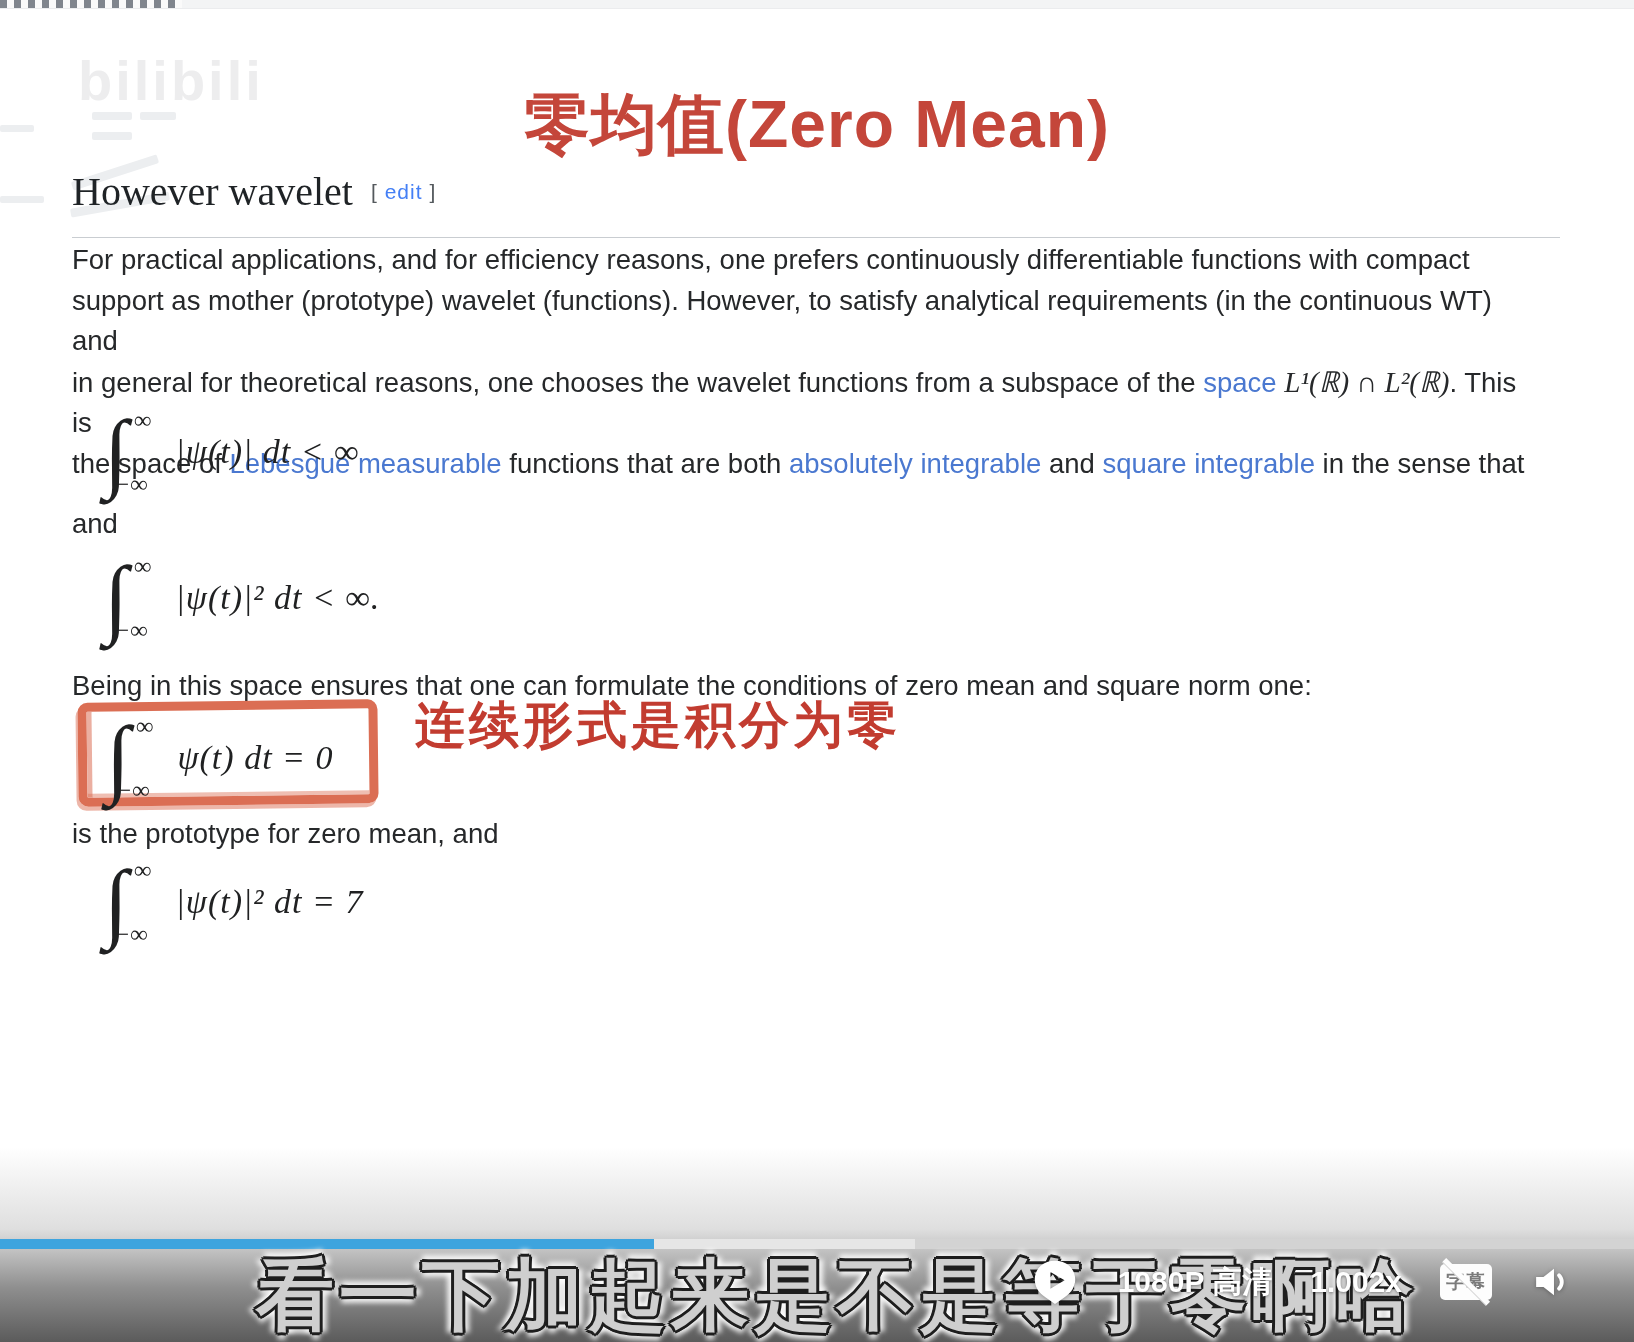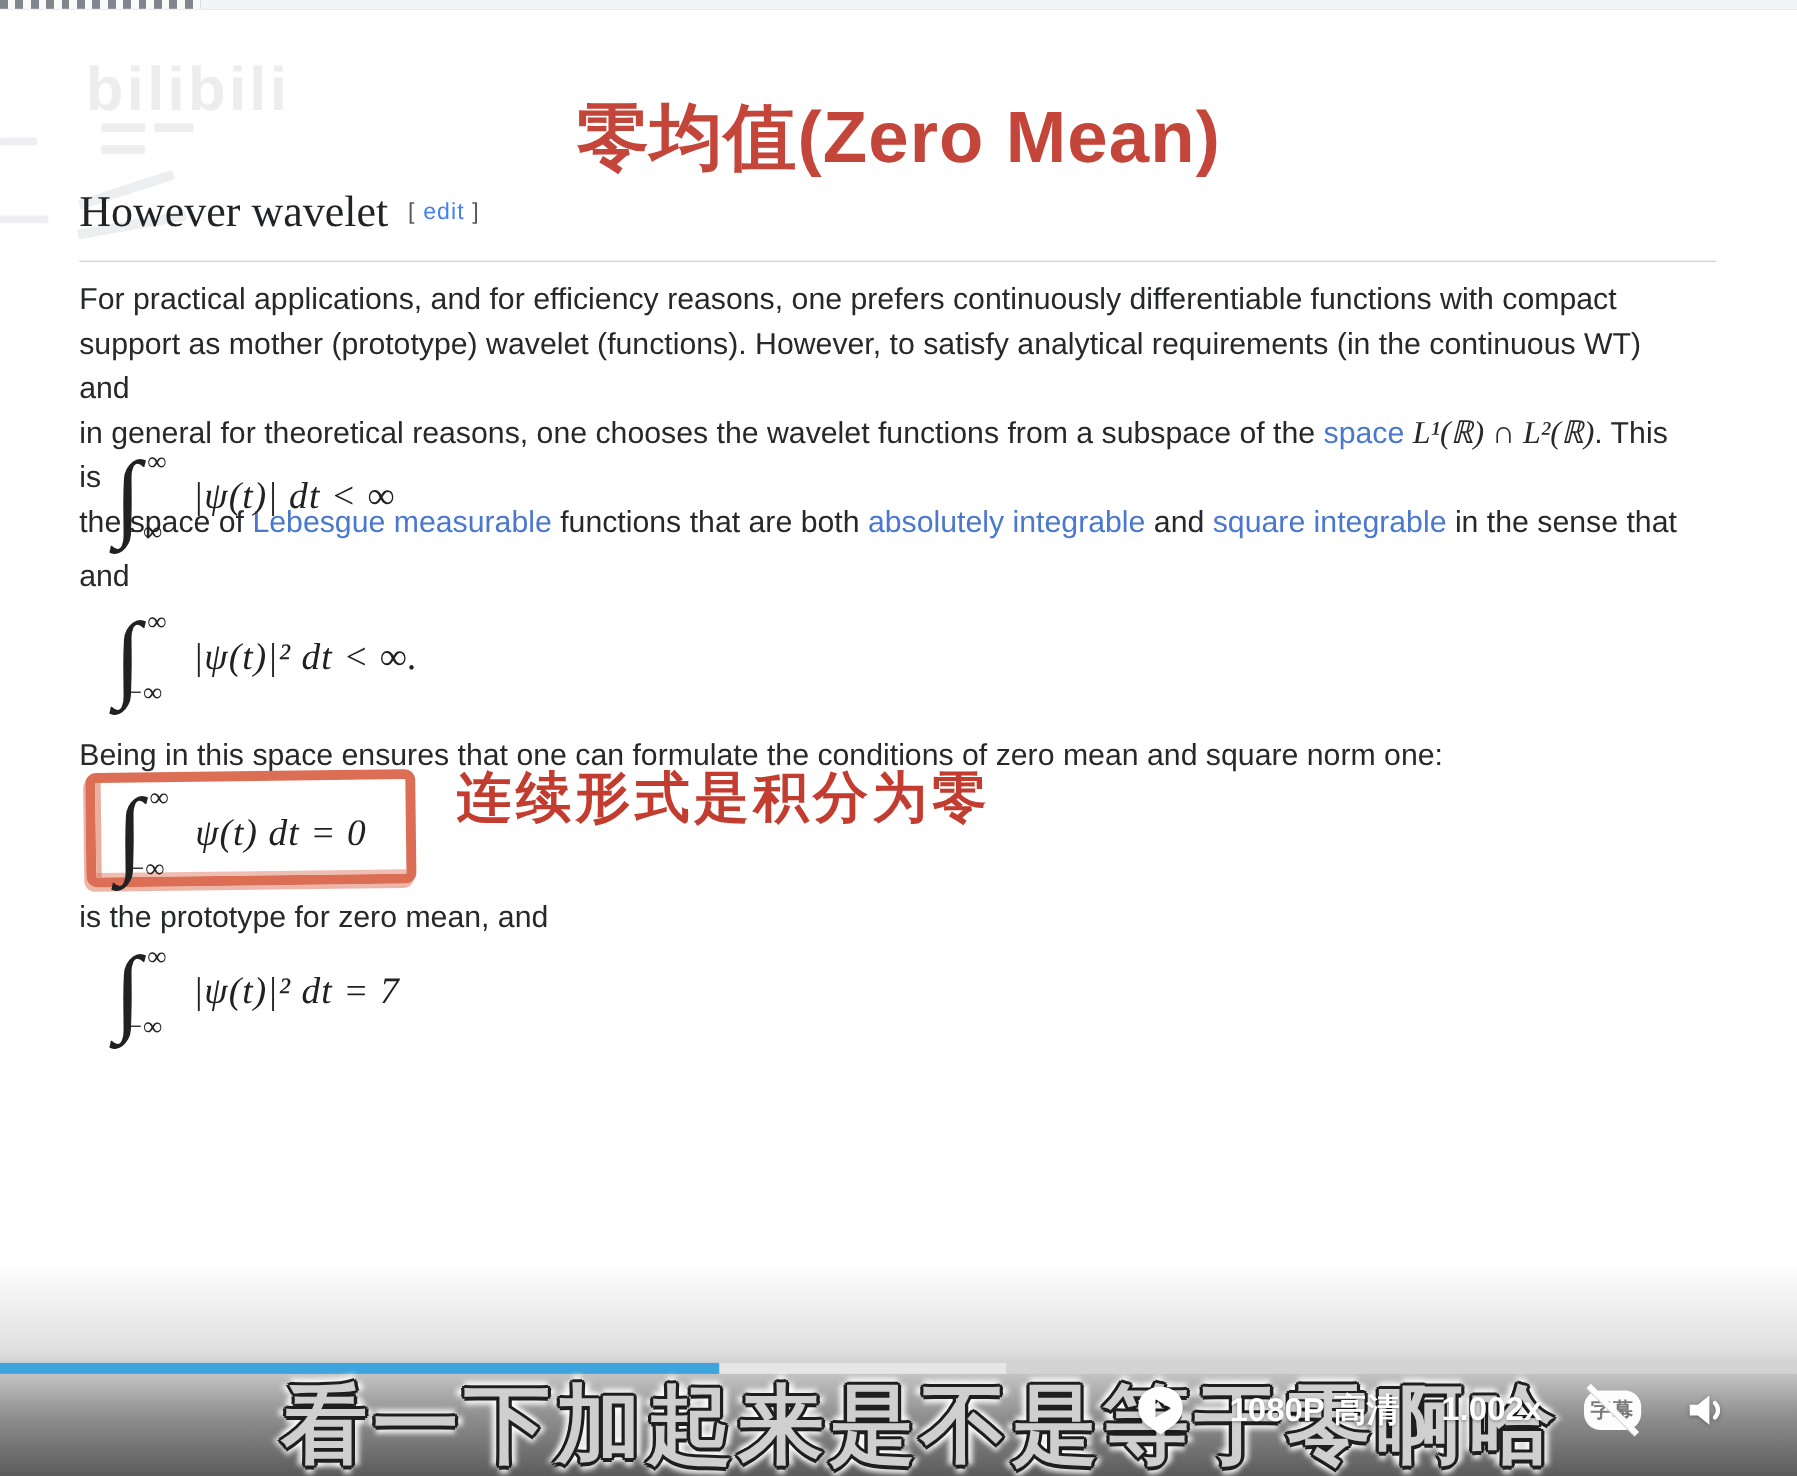--- a/index.html
+++ b/index.html
@@ -31,21 +31,21 @@
   .wiki-heading { position:absolute; left:72px; top:168px;
     font-family:"Liberation Serif", serif; font-size:40px; color:#1f2326; }
   .edit-wrap { font-size:21px; font-family:"Liberation Sans", sans-serif;
     color:#54595d; margin-left:18px; vertical-align:6px; letter-spacing:1px; }
   .edit-link { color:#447ff5; cursor:pointer; }
   .heading-rule { position:absolute; left:72px; top:237px; width:1488px;
     height:1px; background:#c9cdd1; }
 
   
   .paragraph { position:absolute; left:72px; top:240px; width:1470px;
-    font-size:27.5px; line-height:40.5px; color:#26282a;margin-top:12px; }
+    font-size:27.5px; line-height:40.5px; color:#26282a; }
   .paragraph .wlink { color:#4a78d0; cursor:pointer; }
   .paragraph .imath { font-family:"Liberation Serif", serif;
     font-style:italic; font-size:29px; }
 
   
   .formula { position:absolute; display:flex; align-items:center;
     font-family:"Liberation Serif", serif; color:#202122; }
   .formula .int { font-size:88px; line-height:0.95; font-style:italic;
     font-weight:400; }
   .formula .limits { display:flex; flex-direction:column;
@@ -87,21 +87,21 @@
       0 7px 5px rgba(255,255,255,.85), 0 -7px 5px rgba(255,255,255,.85); }
 
   .controls { position:absolute; right:62px; top:1256px; height:52px;
     display:flex; align-items:center; gap:38px; color:#ffffff;
     text-shadow:0 1px 3px rgba(0,0,0,.4); }
   .ctrl-text { font-size:30px; font-weight:600; white-space:nowrap;
     cursor:pointer; }
   .play-badge { width:50px; height:50px; cursor:pointer;
     filter:drop-shadow(0 1px 2px rgba(0,0,0,.3)); }
   .cc-btn { position:relative; width:52px; height:36px; background:#fdfdfd;
-    border-radius:15px; display:flex; align-items:center; justify-content:center;
+    border-radius:5px; display:flex; align-items:center; justify-content:center;
     color:#7b7b7b; font-size:19px; font-weight:700; cursor:pointer;
     text-shadow:none; letter-spacing:1px; }
   .cc-btn .slash { position:absolute; left:23px; top:-13px; width:6px;
     height:62px; background:#fdfdfd; transform:rotate(-45deg);
     border-left:1px solid rgba(0,0,0,.15); }
   .vol-icon { width:42px; height:42px; cursor:pointer;
     filter:drop-shadow(0 1px 2px rgba(0,0,0,.3)); }
 </style>
 </head>
 <body>

